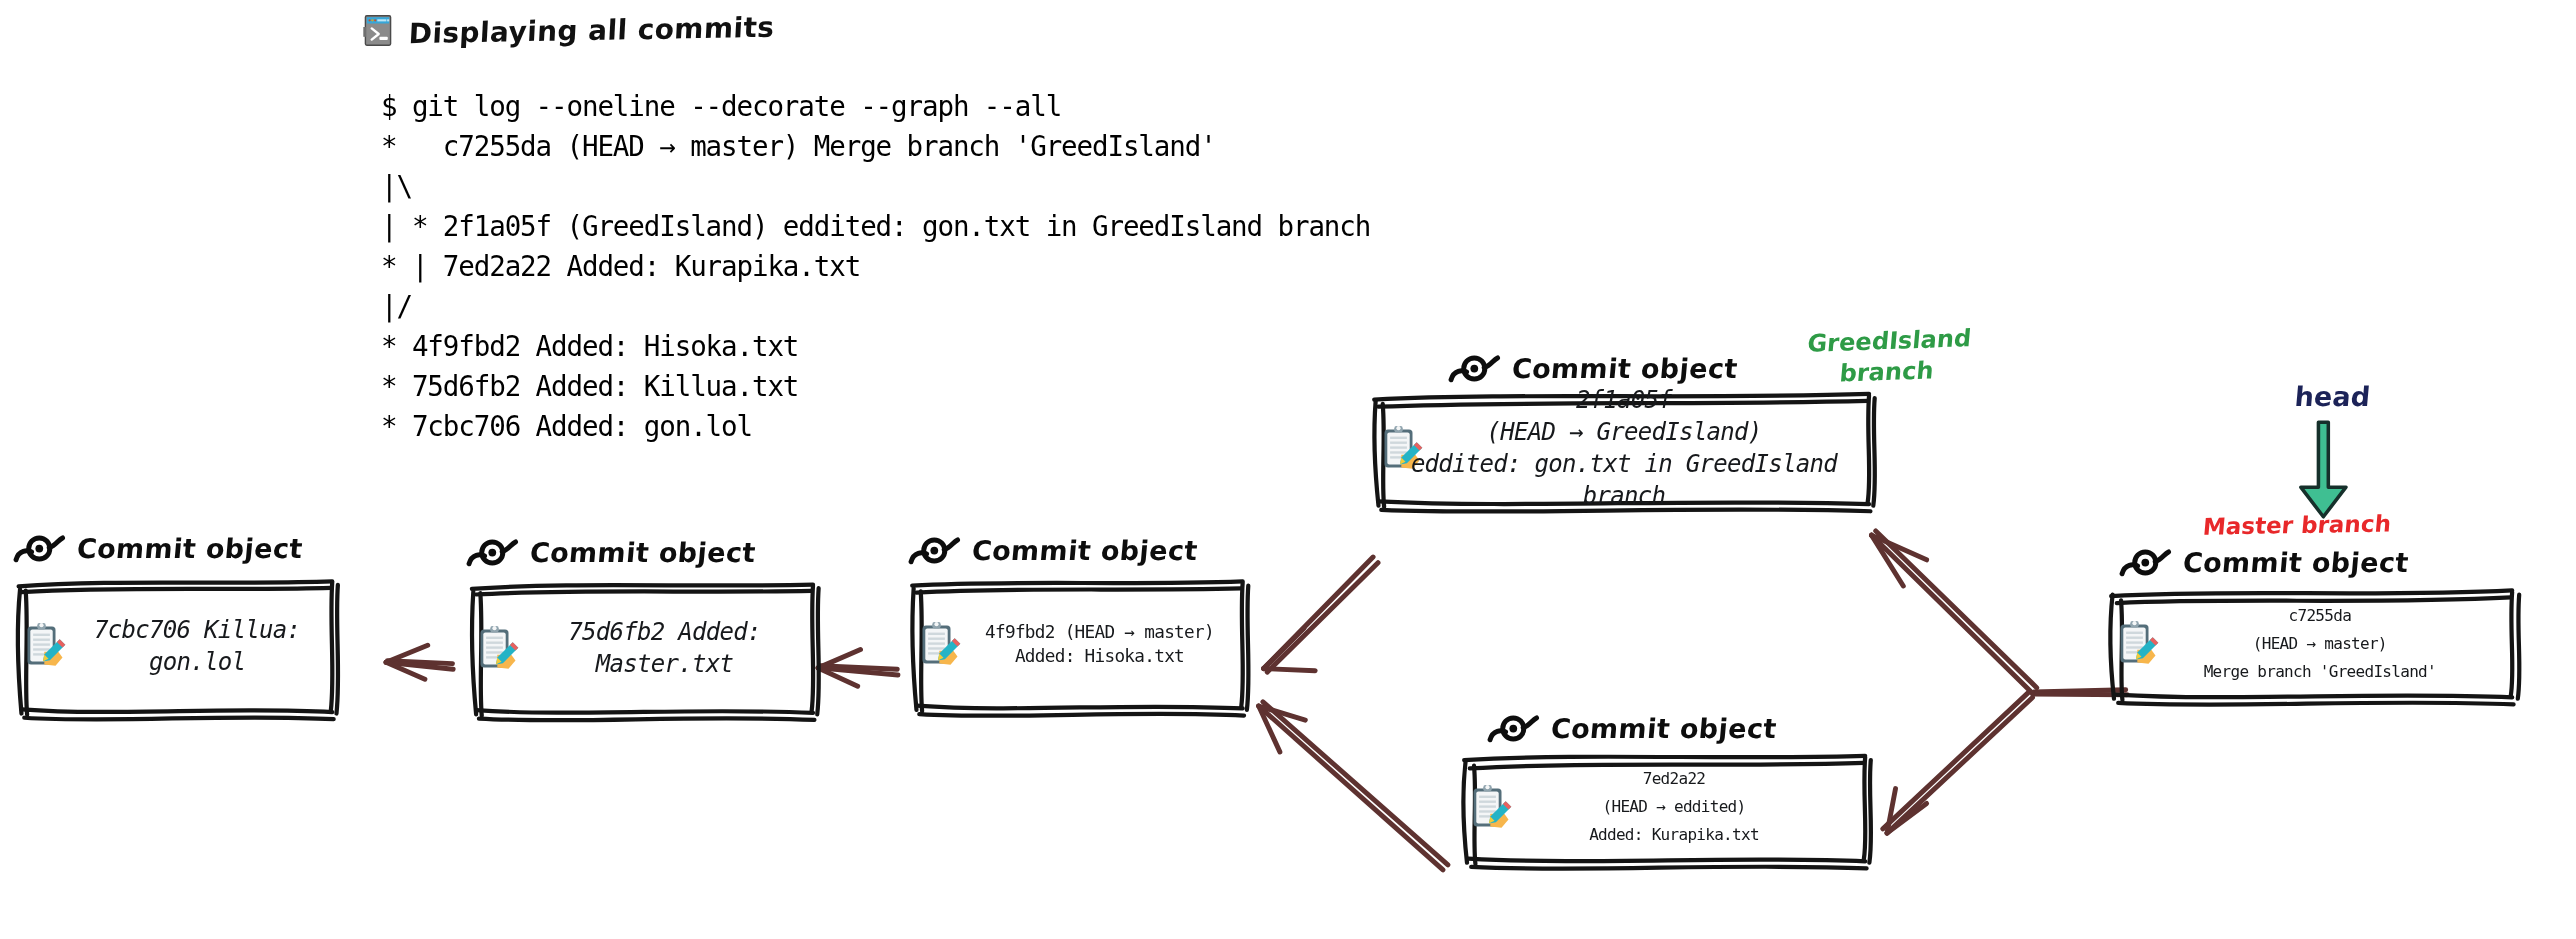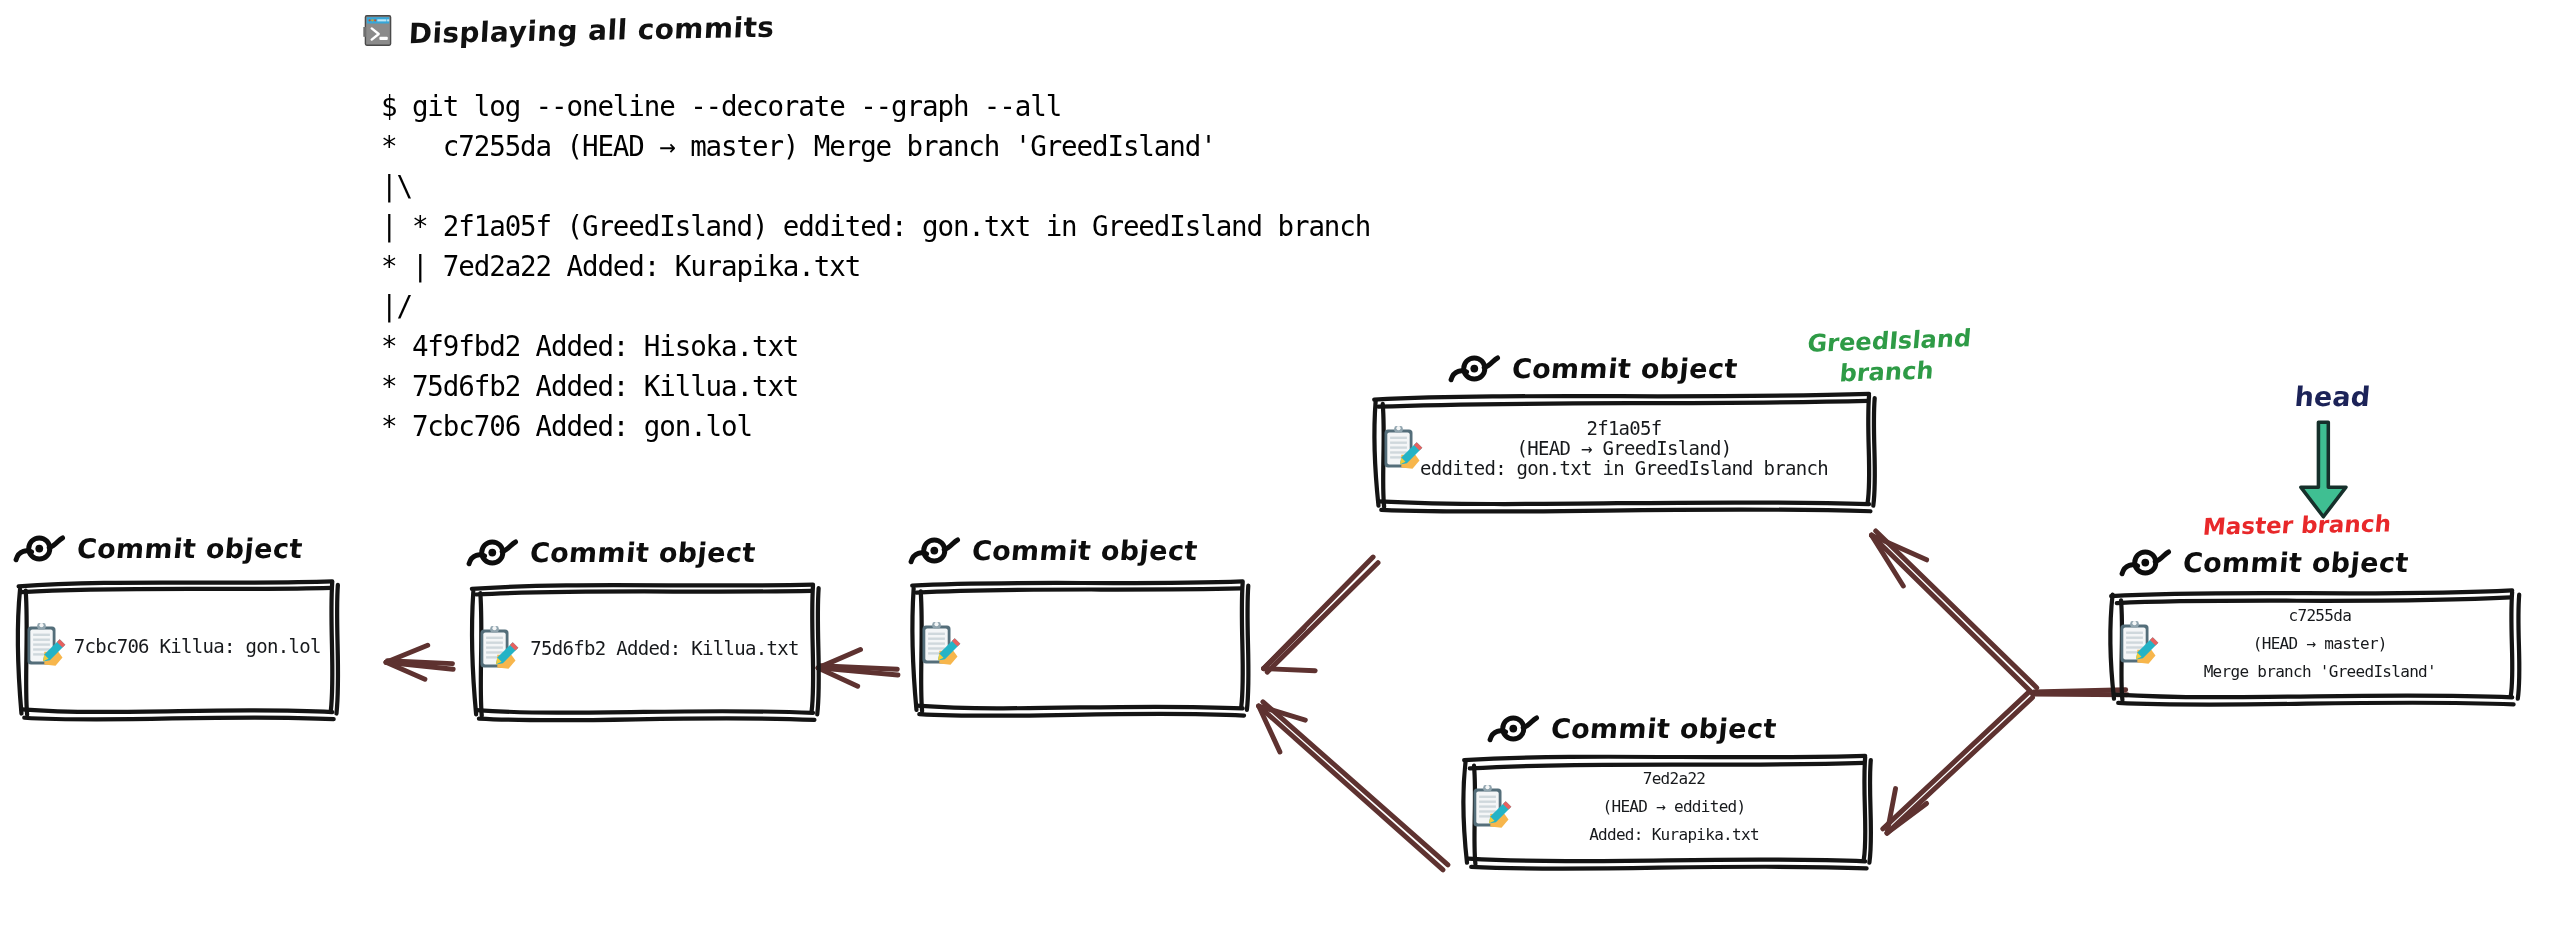--- a/index.html
+++ b/index.html
@@ -47,21 +47,21 @@
   }
   .clip-icon{width:44px;height:49px;flex:0 0 auto;}
   .box-text{
     flex:1 1 auto;text-align:center;
     font-family:"DejaVu Sans Mono","Liberation Mono",monospace;
     color:#17191c;white-space:pre-line;letter-spacing:-0.7px;
   }
 
   
   .t-sm{font-size:17.7px;line-height:24px;}
-  .t-md{font-size:19px;line-height:20px;}
+  .t-md{font-size:24px;line-height:32px;font-style:italic;}
   .t-lg{font-size:16px;line-height:28px;}
 
   
   .anno{position:absolute;white-space:pre-line;}
   #greedisland-label{
     left:1796px;top:326px;width:184px;text-align:center;
     font-family:"DejaVu Sans", sans-serif;
     font-size:24px;font-weight:600;line-height:31px;color:#2e9b46;
     transform:skewX(-7deg) rotate(-2deg);
   }
@@ -245,21 +245,21 @@
             <rect x="14" y="25" width="24" height="3.4"></rect>
             <rect x="14" y="32" width="24" height="3.4"></rect>
             <rect x="14" y="39" width="24" height="3.4"></rect>
             <rect x="14" y="46" width="18" height="3.4"></rect>
           </g>
           <path d="M30 62 L30 44 L50 44 L56 52 L46 64 Z" fill="#f7b64c"></path>
           <path d="M52 26 L60 34 L38 56 L28 58 L30 48 Z" fill="#24b3c6"></path>
           <path d="M52 26 L60 34 L56 38 L48 30 Z" fill="#e8615f"></path>
           <path d="M28 58 L30 48 L36 54 Z" fill="#f2cb3a"></path>
         </svg>
-        <div class="box-text t-md">75d6fb2 Added: Killua.txt</div>
+        <div class="box-text t-md">75d6fb2 Added: Master.txt</div>
       </div>
     </div>
   </div>
 
   <div class="commit-group" style="left:908px;top:535px;">
     <div class="co-head">
       <svg class="co-icon" viewBox="0 0 76 44">
         <path d="M4 38 C8 24 20 24 26 27" fill="none" stroke="#0d0d0d" stroke-width="7" stroke-linecap="round"></path>
         <circle cx="37" cy="22" r="15" fill="none" stroke="#0d0d0d" stroke-width="7"></circle>
         <circle cx="37" cy="22" r="5.5" fill="#0d0d0d"></circle>
@@ -291,20 +291,22 @@
             <rect x="14" y="25" width="24" height="3.4"></rect>
             <rect x="14" y="32" width="24" height="3.4"></rect>
             <rect x="14" y="39" width="24" height="3.4"></rect>
             <rect x="14" y="46" width="18" height="3.4"></rect>
           </g>
           <path d="M30 62 L30 44 L50 44 L56 52 L46 64 Z" fill="#f7b64c"></path>
           <path d="M52 26 L60 34 L38 56 L28 58 L30 48 Z" fill="#24b3c6"></path>
           <path d="M52 26 L60 34 L56 38 L48 30 Z" fill="#e8615f"></path>
           <path d="M28 58 L30 48 L36 54 Z" fill="#f2cb3a"></path>
         </svg>
+        <div class="box-text t-sm">4f9fbd2 (HEAD → master)
+Added: Hisoka.txt</div>
       </div>
     </div>
   </div>
 
   <div class="commit-group" style="left:1370px;top:353px;">
     <div class="co-head" style="margin-left:78px;">
       <svg class="co-icon" viewBox="0 0 76 44">
         <path d="M4 38 C8 24 20 24 26 27" fill="none" stroke="#0d0d0d" stroke-width="7" stroke-linecap="round"></path>
         <circle cx="37" cy="22" r="15" fill="none" stroke="#0d0d0d" stroke-width="7"></circle>
         <circle cx="37" cy="22" r="5.5" fill="#0d0d0d"></circle>

